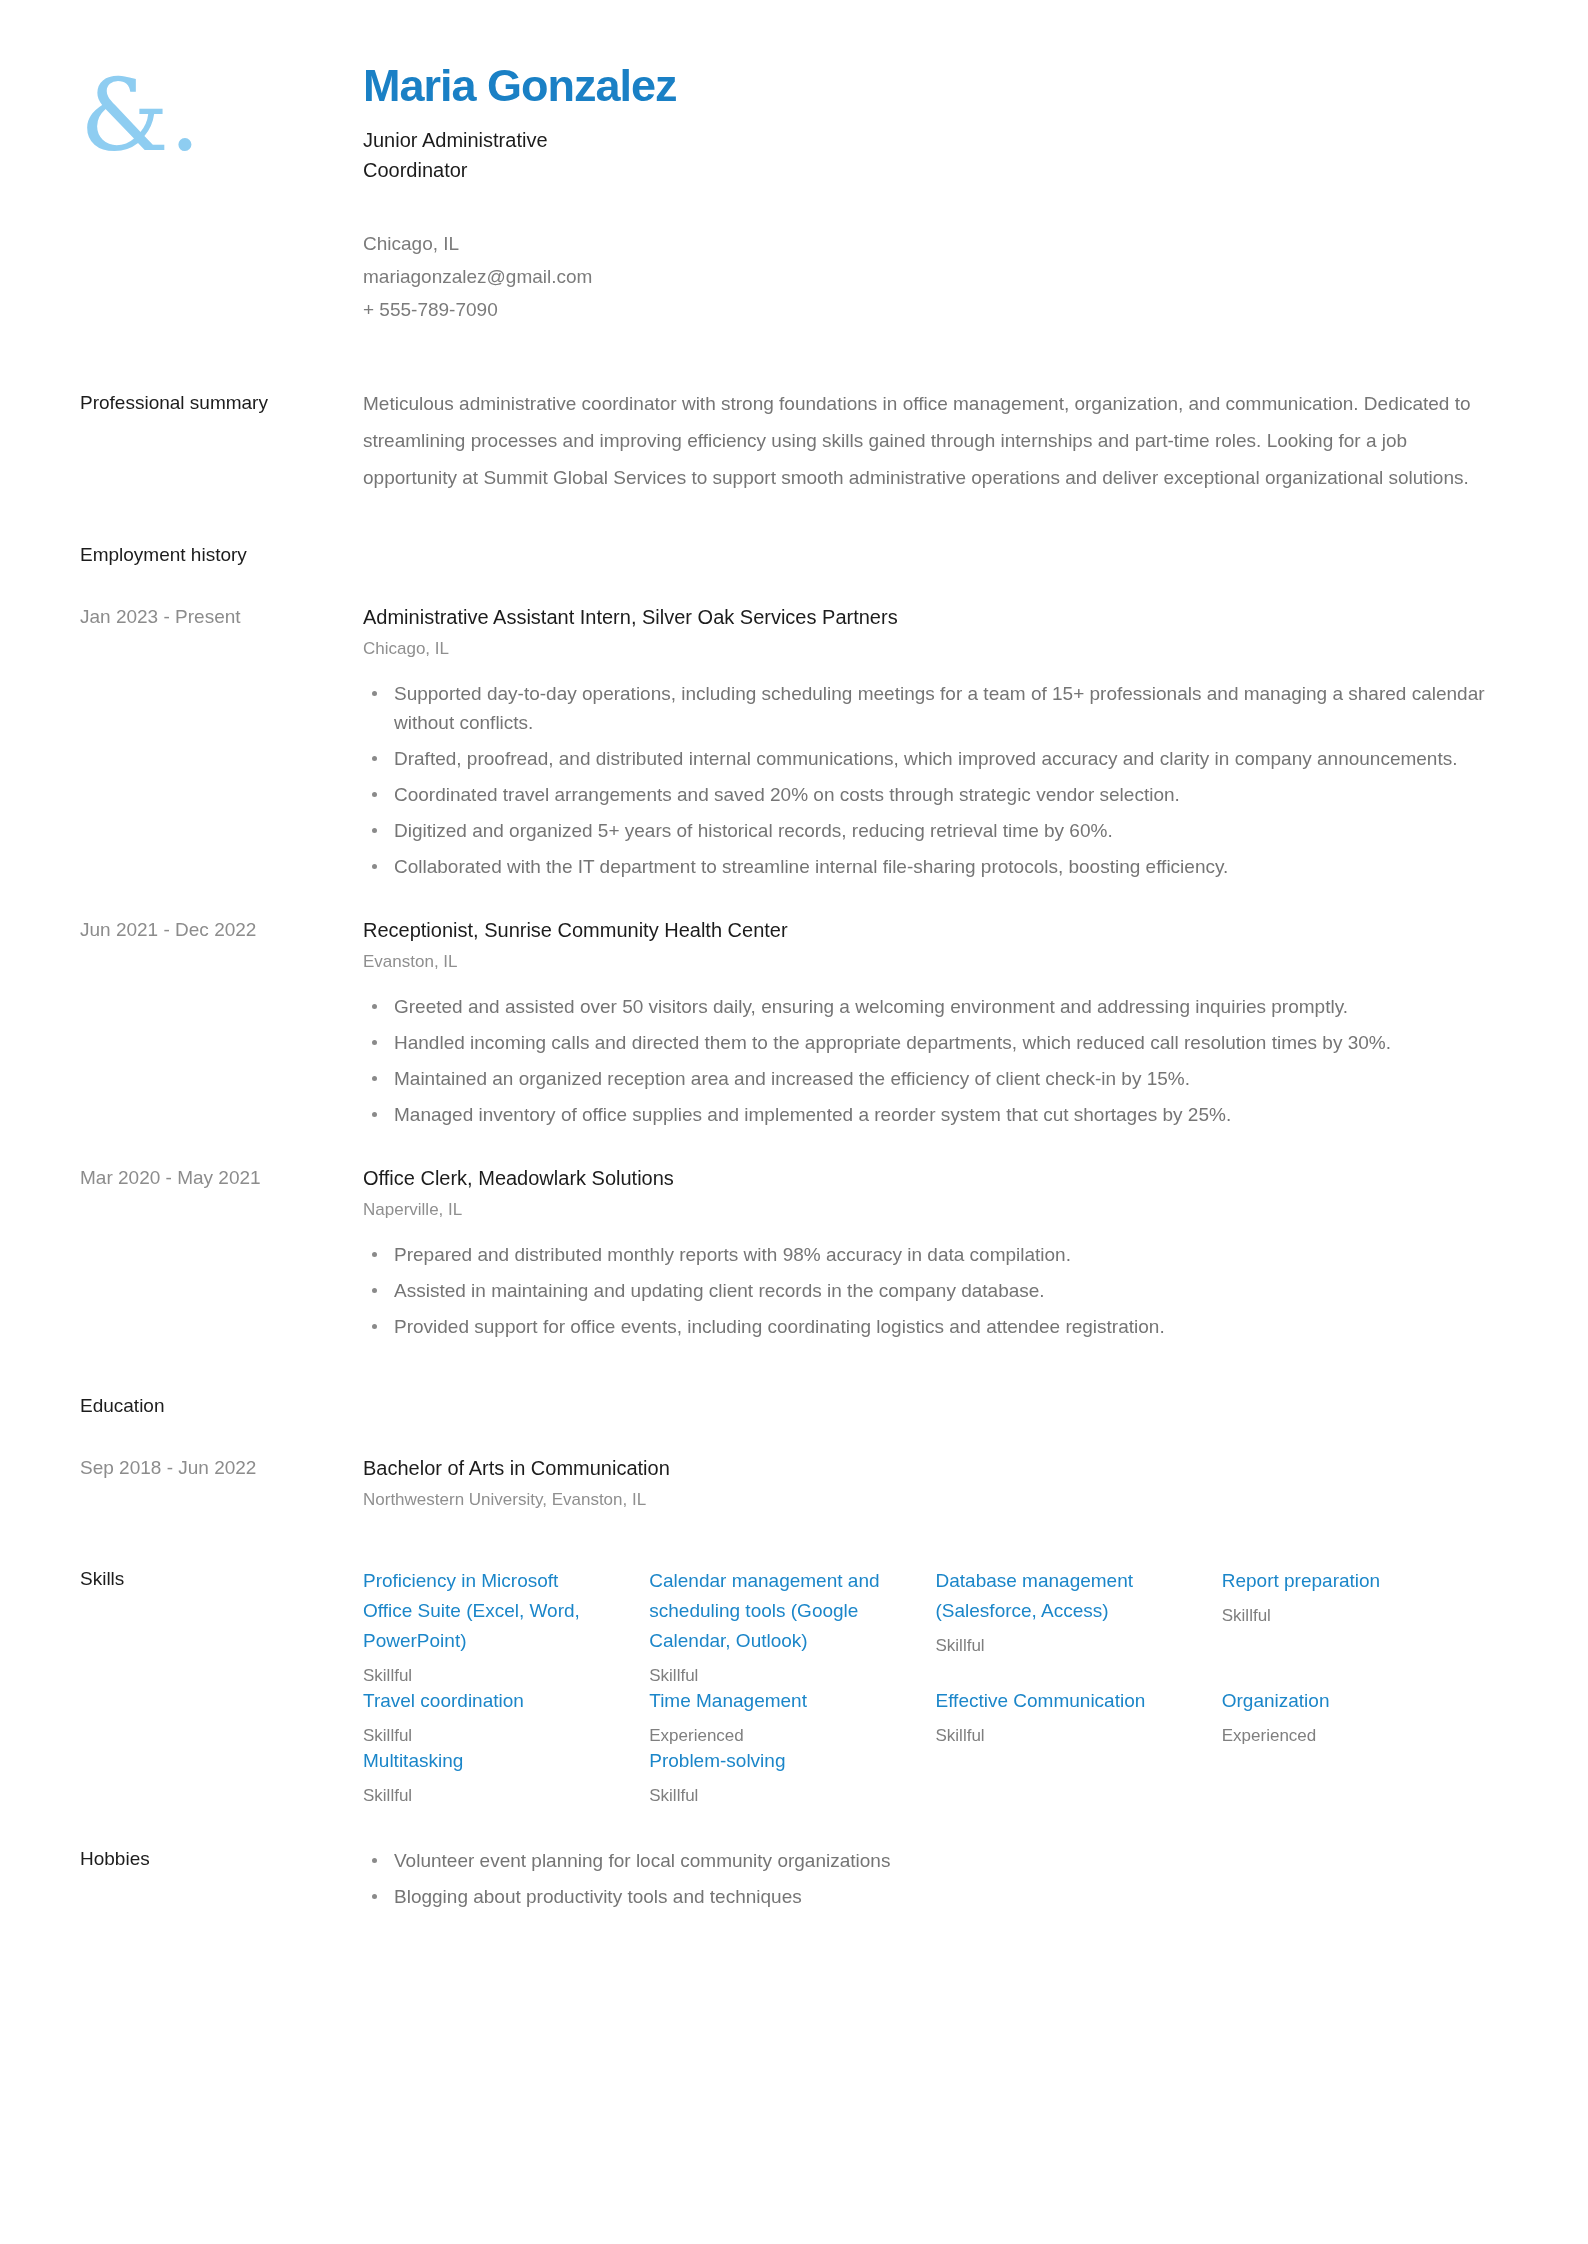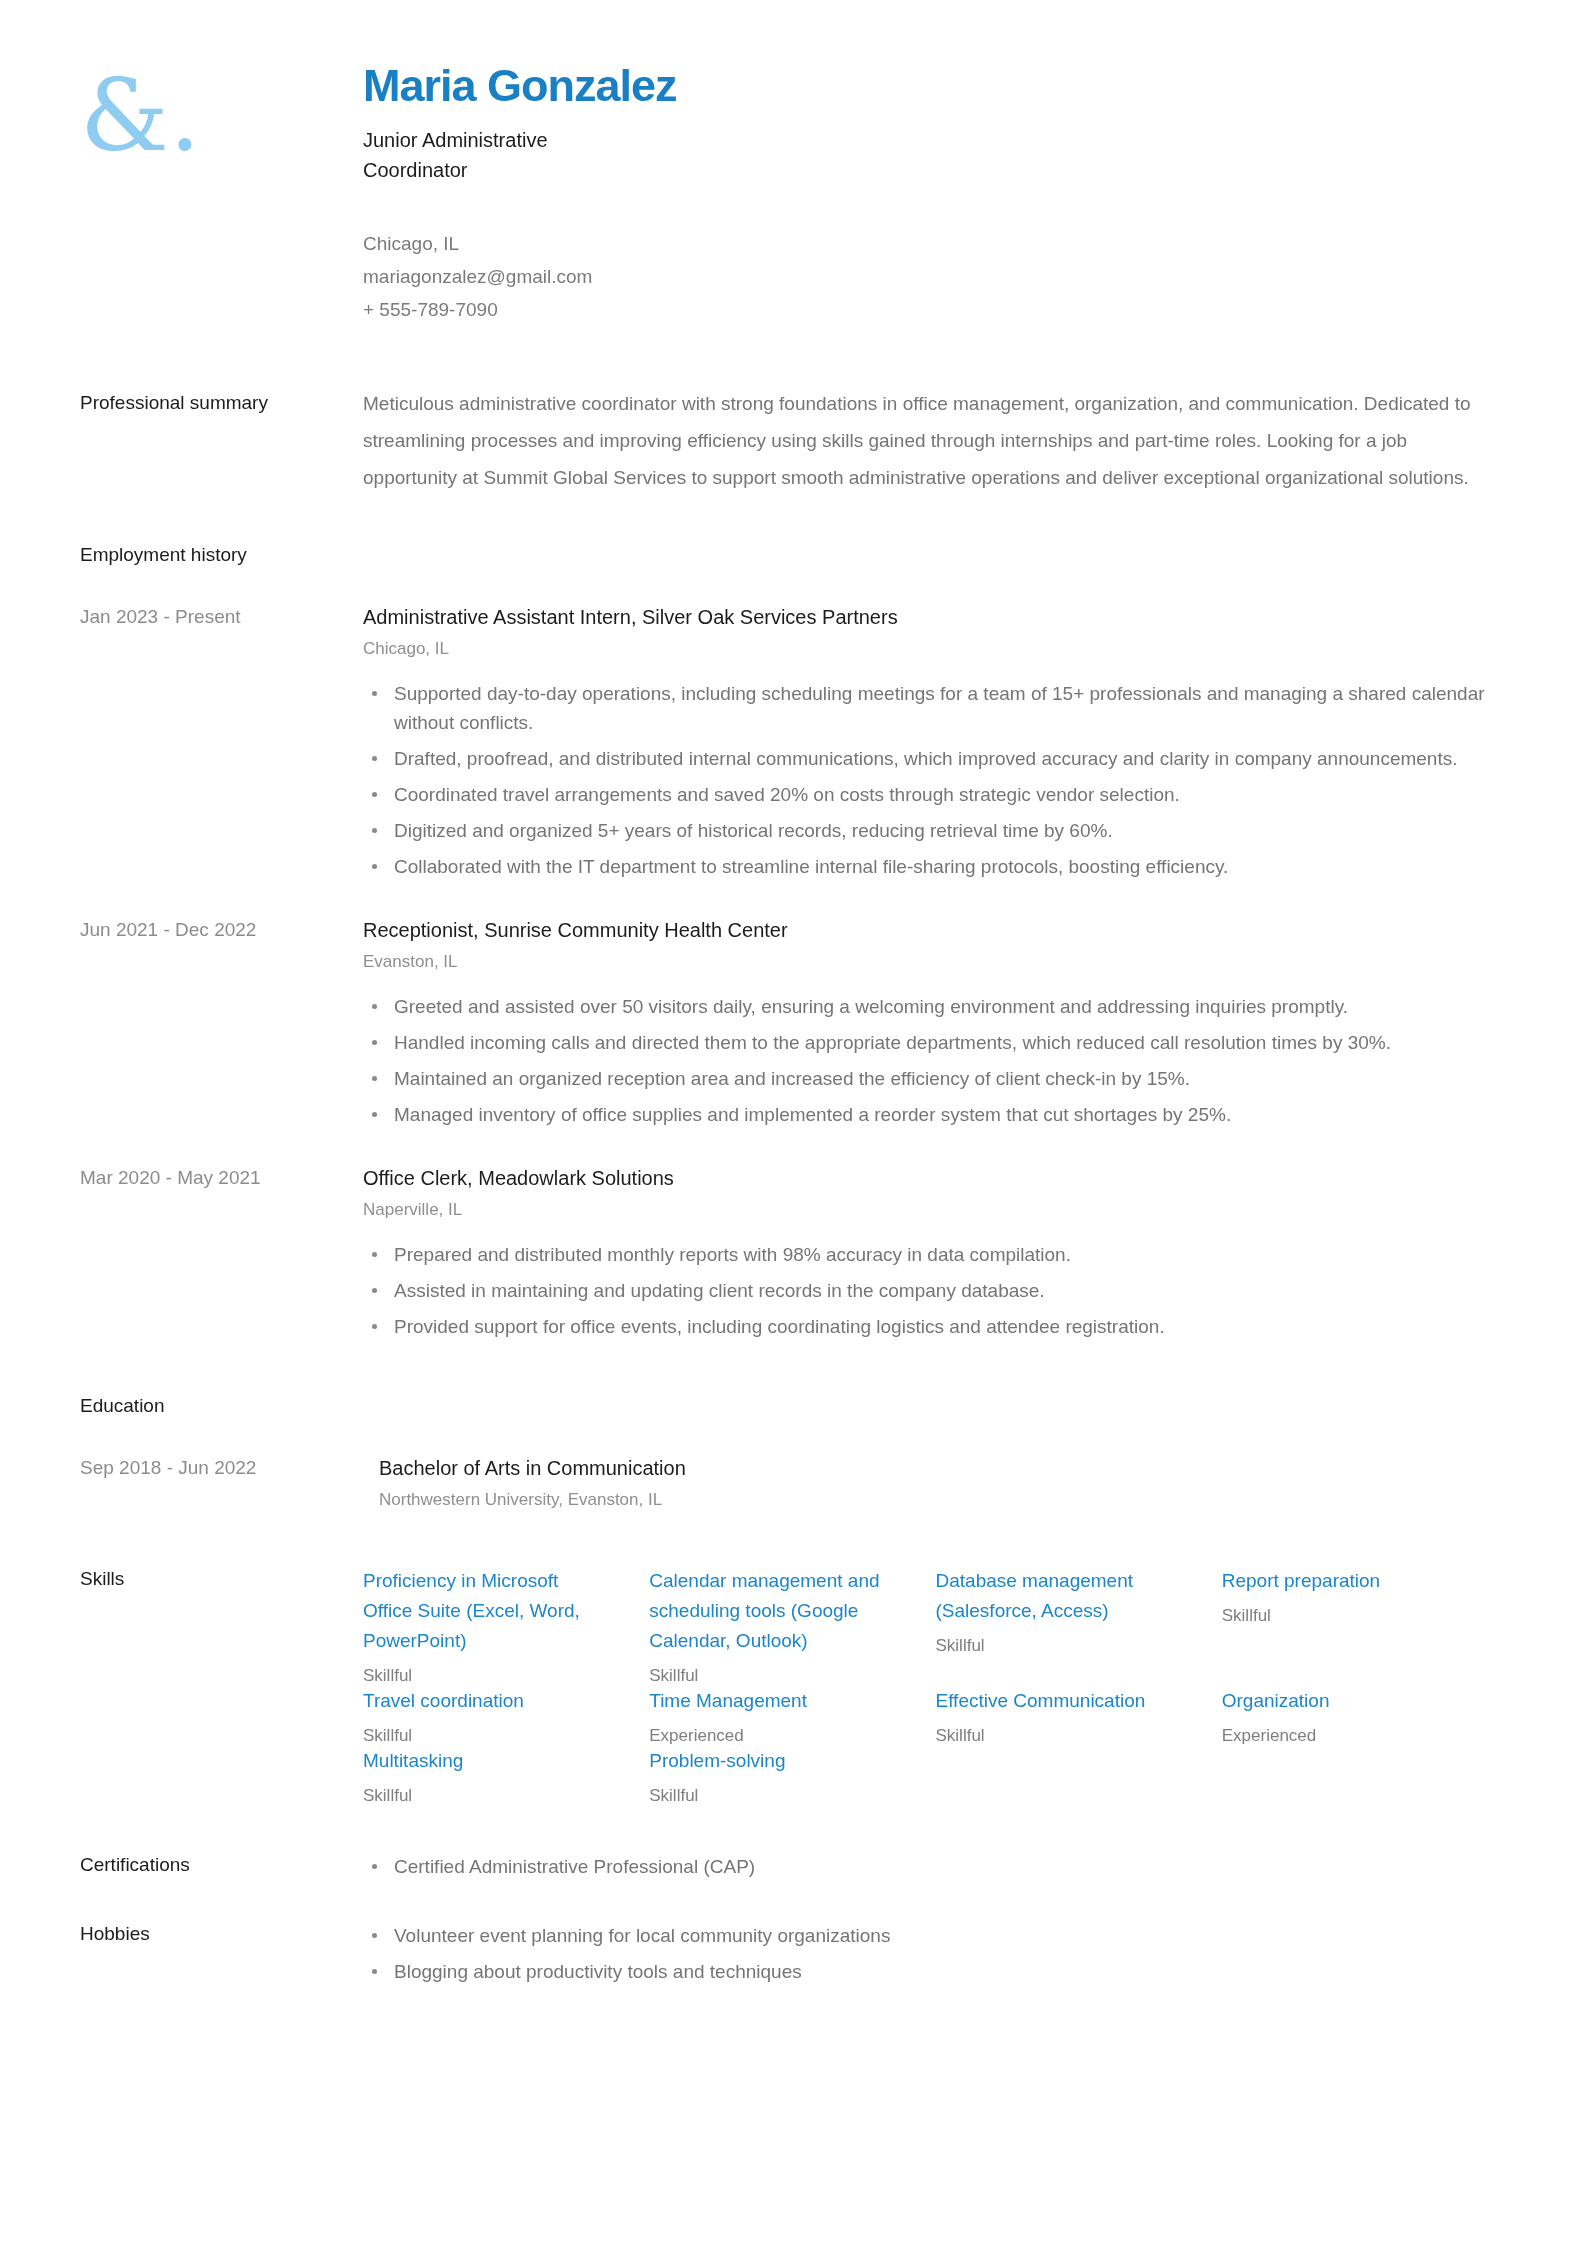--- a/index.html
+++ b/index.html
@@ -44,21 +44,21 @@
     position:relative; padding-left:31px;
     font-size:19px; line-height:29px; color:#757575;
   }
   ul.blist li + li { margin-top:7px; }
   ul.blist li::before {
     content:""; position:absolute; left:9px; top:12px;
     width:5px; height:5px; border-radius:50%; background:#8a8a8a;
   }
 
   
-  .row.education-entry { margin-top:36px;gap:16px; }
+  .row.education-entry { margin-top:36px; }
 
   
   .row.skills { margin-top:56px; }
   .row.languages { margin-top:48px; }
   .cell-grid { display:grid; grid-template-columns:repeat(4,1fr); }
   .cell { padding-right:46px; }
   .cell .cell-name { font-size:19px; line-height:30px; font-weight:500; color:#1b86c9; }
   .cell .cell-level { margin-top:10px; font-size:17px; color:#7f7f7f; }
 
   
@@ -213,27 +213,20 @@
         </div>
 
         <div class="cell">
           <div class="cell-name">Problem-solving</div>
           <div class="cell-level">Skillful</div>
         </div>
       </div>
   </div>
 
 
-  <div class="row certs">
-    <div class="sec-label">Certifications</div>
-    <ul class="blist">
-
-        <li>Certified Administrative Professional (CAP)</li>
-      </ul>
-  </div>
 
   <div class="row hobbies">
     <div class="sec-label">Hobbies</div>
     <ul class="blist">
 
         <li>Volunteer event planning for local community organizations</li>
 
         <li>Blogging about productivity tools and techniques</li>
       </ul>
   </div>

